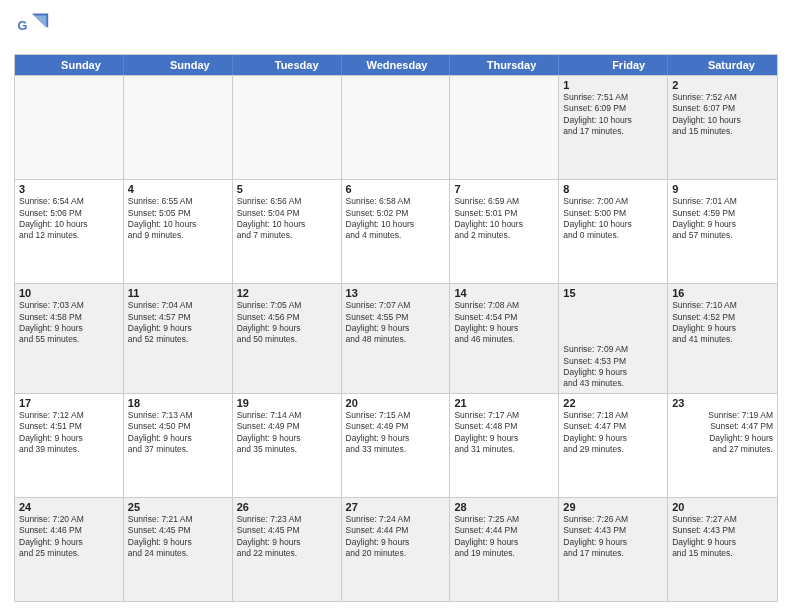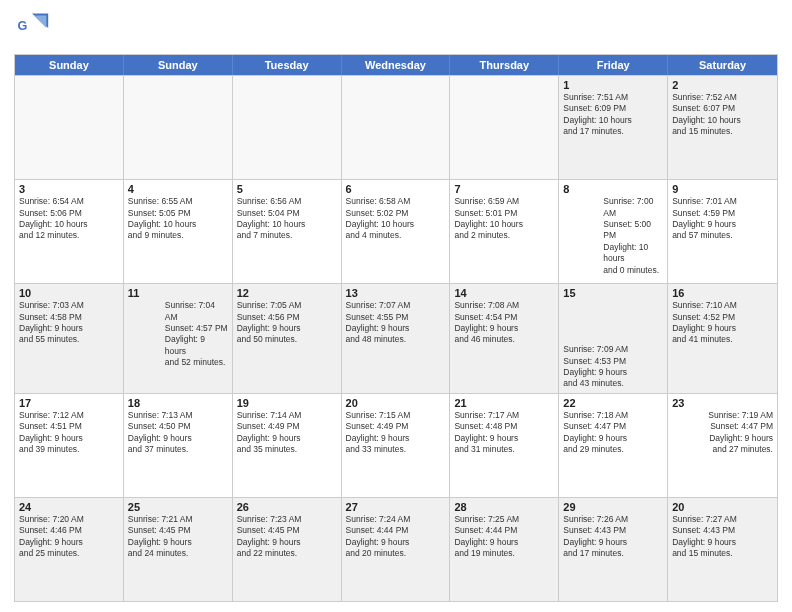--- a/index.html
+++ b/index.html
@@ -62,23 +62,23 @@
     }
     .cal-header {
       display: grid;
       grid-template-columns: repeat(7, 1fr);
       background: #4472c4;
     }
     .cal-header-cell {
       color: #fff;
       font-size: 11px;
       font-weight: bold;
-      padding: 4px 5px;
+      padding: 4px 22px;
       border-right: 1px solid #5a85d0;
-      text-align: center;
+      text-align: right;
     }
     .cal-header-cell:last-child { border-right: none; }
     .cal-body {
       flex: 1;
       display: flex;
       flex-direction: column;
     }
     .cal-row {
       display: grid;
       grid-template-columns: repeat(7, 1fr);
@@ -198,21 +198,21 @@
           </div>
           <div class="cal-cell">
             <div class="day-num">7</div>
             <div class="day-info" style="white-space: pre-line;">Sunrise: 6:59 AM
 Sunset: 5:01 PM
 Daylight: 10 hours
 and 2 minutes.</div>
           </div>
           <div class="cal-cell">
             <div class="day-num">8</div>
-            <div class="day-info" style="white-space: pre-line; margin-left: 40px;">Sunrise: 7:00 AM
+            <div class="day-info" style="white-space: pre-line;">Sunrise: 7:00 AM
 Sunset: 5:00 PM
 Daylight: 10 hours
 and 0 minutes.</div>
           </div>
           <div class="cal-cell">
             <div class="day-num">9</div>
             <div class="day-info" style="white-space: pre-line;">Sunrise: 7:01 AM
 Sunset: 4:59 PM
 Daylight: 9 hours
 and 57 minutes.</div>
@@ -221,21 +221,21 @@
         <div class="cal-row">
           <div class="cal-cell alt-row">
             <div class="day-num">10</div>
             <div class="day-info" style="white-space: pre-line;">Sunrise: 7:03 AM
 Sunset: 4:58 PM
 Daylight: 9 hours
 and 55 minutes.</div>
           </div>
           <div class="cal-cell alt-row">
             <div class="day-num">11</div>
-            <div class="day-info" style="white-space: pre-line; margin-left: 37px;">Sunrise: 7:04 AM
+            <div class="day-info" style="white-space: pre-line;">Sunrise: 7:04 AM
 Sunset: 4:57 PM
 Daylight: 9 hours
 and 52 minutes.</div>
           </div>
           <div class="cal-cell alt-row">
             <div class="day-num">12</div>
             <div class="day-info" style="white-space: pre-line;">Sunrise: 7:05 AM
 Sunset: 4:56 PM
 Daylight: 9 hours
 and 50 minutes.</div>

